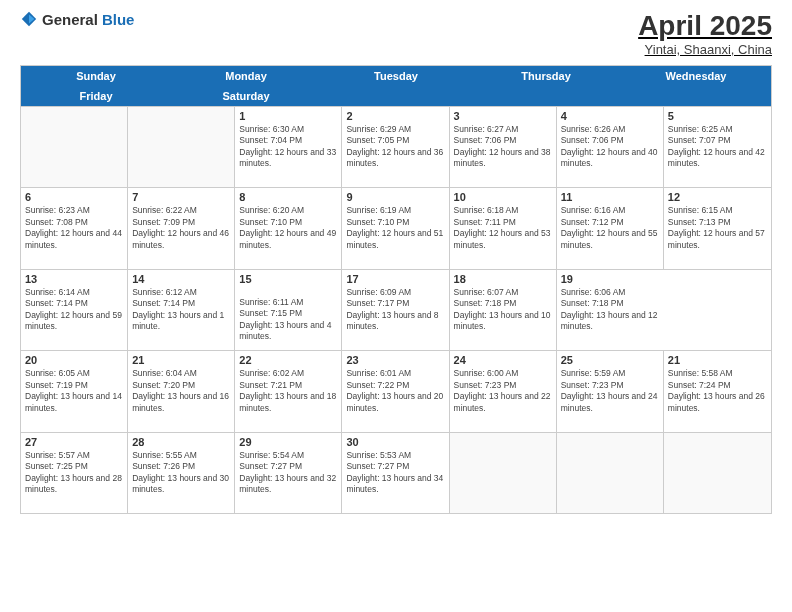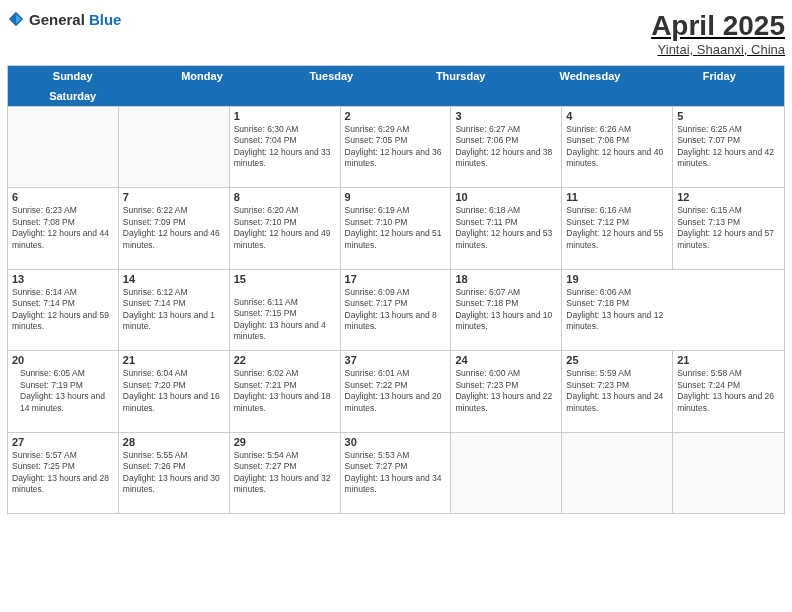--- a/index.html
+++ b/index.html
@@ -6,21 +6,21 @@
     body {
       width: 792px;
       height: 612px;
       font-family: Arial, sans-serif;
       background: #fff;
       overflow: hidden;
     }
     .page {
       width: 792px;
       height: 524px;
-      padding: 10px 7px;
+      padding: 10px 20px;
       display: flex;
       flex-direction: column;
     }
     .header {
       display: flex;
       justify-content: space-between;
       align-items: flex-start;
       margin-bottom: 8px;
     }
     .logo {
@@ -56,21 +56,21 @@
       color: #404040;
     }
     .calendar {
       flex: 1;
       display: flex;
       flex-direction: column;
       border: 1px solid #ccc;
     }
     .cal-header {
       display: grid;
-      grid-template-columns: repeat(6, 1fr);
+      grid-template-columns: repeat(5, 1fr);
       background: #1a6eb5;
     }
     .cal-header-cell {
       color: #fff;
       font-size: 11px;
       font-weight: bold;
       text-align: center;
       padding: 4px 2px;
     }
     .cal-body {
@@ -252,38 +252,38 @@
           <div class="cal-cell">
             <div class="day-num">19</div>
             <div class="day-detail" style="white-space: pre-line;">Sunrise: 6:06 AM
 Sunset: 7:18 PM
 Daylight: 13 hours and 12 minutes.</div>
           </div>
         </div>
         <div class="cal-row">
           <div class="cal-cell">
             <div class="day-num">20</div>
-            <div class="day-detail" style="white-space: pre-line; margin-left: 8px;">Sunrise: 6:05 AM
+            <div class="day-detail" style="white-space: pre-line;">Sunrise: 6:05 AM
 Sunset: 7:19 PM
 Daylight: 13 hours and 14 minutes.</div>
           </div>
           <div class="cal-cell">
             <div class="day-num">21</div>
             <div class="day-detail" style="white-space: pre-line;">Sunrise: 6:04 AM
 Sunset: 7:20 PM
 Daylight: 13 hours and 16 minutes.</div>
           </div>
           <div class="cal-cell">
             <div class="day-num">22</div>
             <div class="day-detail" style="white-space: pre-line;">Sunrise: 6:02 AM
 Sunset: 7:21 PM
 Daylight: 13 hours and 18 minutes.</div>
           </div>
           <div class="cal-cell">
-            <div class="day-num">37</div>
+            <div class="day-num">23</div>
             <div class="day-detail" style="white-space: pre-line;">Sunrise: 6:01 AM
 Sunset: 7:22 PM
 Daylight: 13 hours and 20 minutes.</div>
           </div>
           <div class="cal-cell">
             <div class="day-num">24</div>
             <div class="day-detail" style="white-space: pre-line;">Sunrise: 6:00 AM
 Sunset: 7:23 PM
 Daylight: 13 hours and 22 minutes.</div>
           </div>

